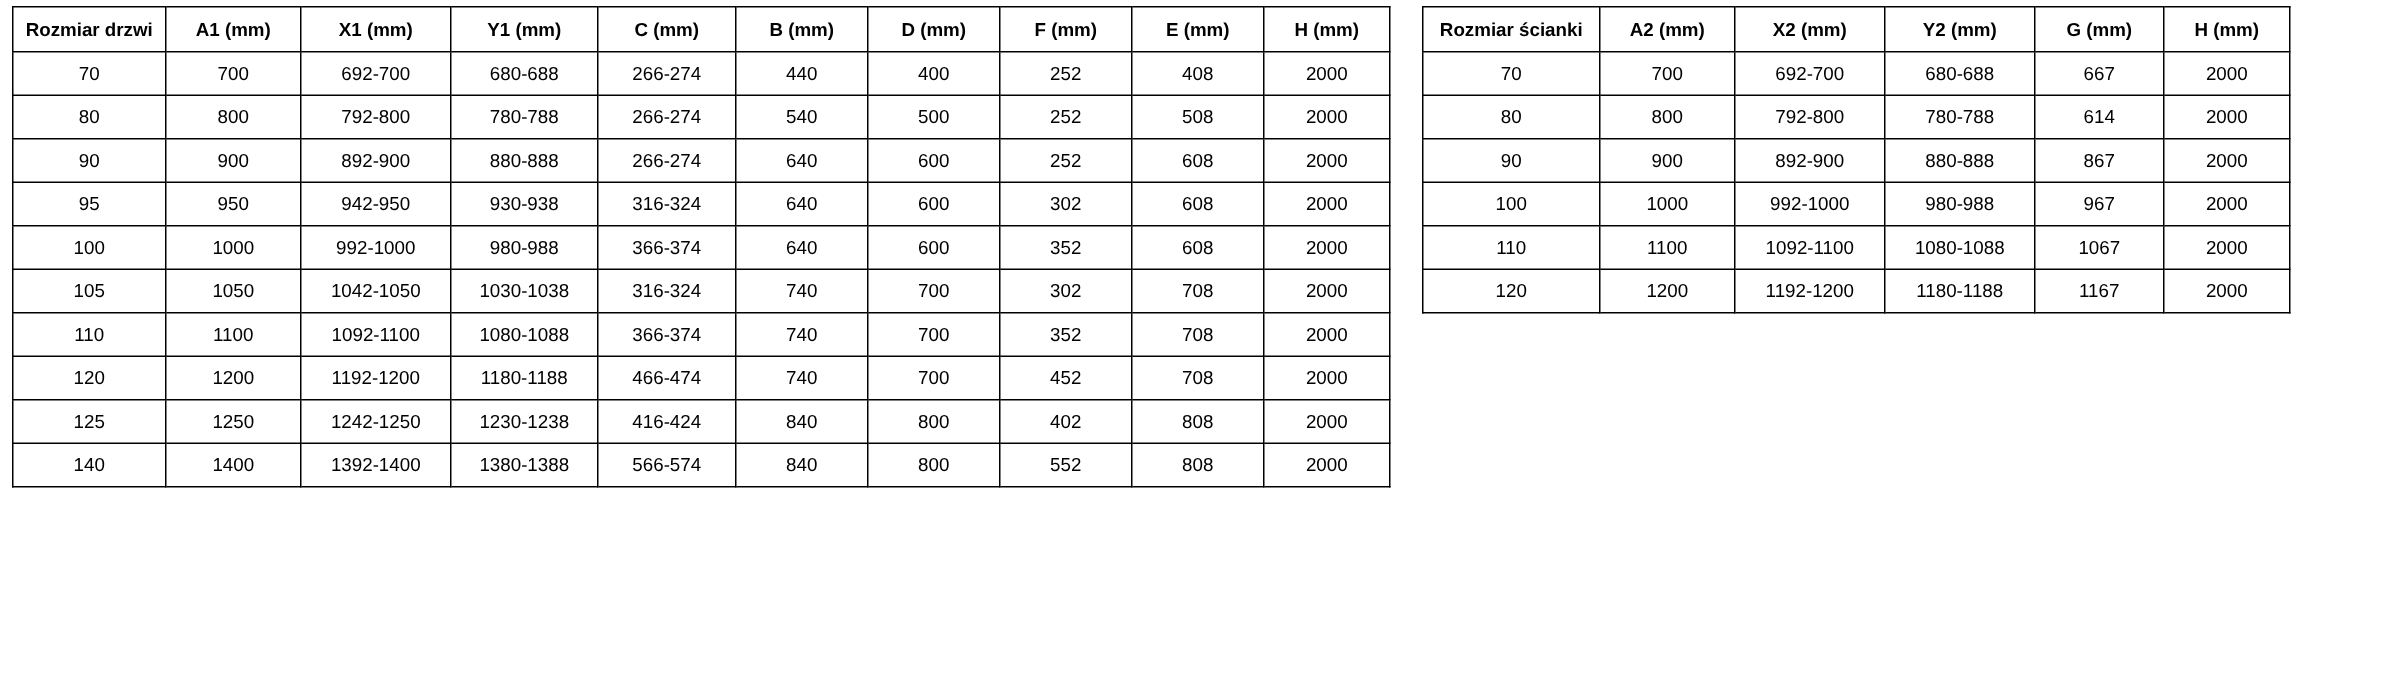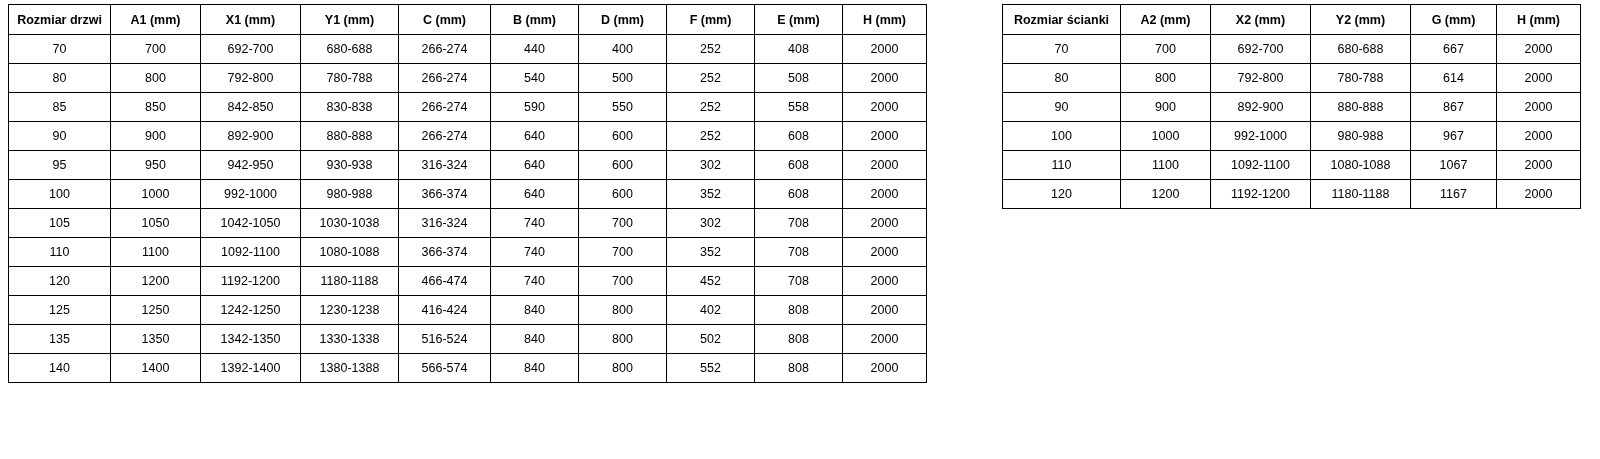--- a/index.html
+++ b/index.html
@@ -17,21 +17,21 @@
   .page {
     position: relative;
     width: 1600px;
     height: 361px;
   }
   .table-wrap {
     position: absolute;
     top: 4px;
   }
   #doors-wrap { left: 8px; }
-  #walls-wrap { left: 1002px; }
+  #walls-wrap { left: 948px; }
 
   table.spec {
     border-collapse: collapse;
     table-layout: fixed;
   }
   table.spec th,
   table.spec td {
     border: 1px solid #000000;
     text-align: center;
     vertical-align: middle;
@@ -120,32 +120,20 @@
             <td>792-800</td>
             <td>780-788</td>
             <td>266-274</td>
             <td>540</td>
             <td>500</td>
             <td>252</td>
             <td>508</td>
             <td>2000</td>
           </tr>
           <tr>
-            <td>85</td>
-            <td>850</td>
-            <td>842-850</td>
-            <td>830-838</td>
-            <td>266-274</td>
-            <td>590</td>
-            <td>550</td>
-            <td>252</td>
-            <td>558</td>
-            <td>2000</td>
-          </tr>
-          <tr>
             <td>90</td>
             <td>900</td>
             <td>892-900</td>
             <td>880-888</td>
             <td>266-274</td>
             <td>640</td>
             <td>600</td>
             <td>252</td>
             <td>608</td>
             <td>2000</td>
@@ -212,32 +200,20 @@
           </tr>
           <tr>
             <td>125</td>
             <td>1250</td>
             <td>1242-1250</td>
             <td>1230-1238</td>
             <td>416-424</td>
             <td>840</td>
             <td>800</td>
             <td>402</td>
-            <td>808</td>
-            <td>2000</td>
-          </tr>
-          <tr>
-            <td>135</td>
-            <td>1350</td>
-            <td>1342-1350</td>
-            <td>1330-1338</td>
-            <td>516-524</td>
-            <td>840</td>
-            <td>800</td>
-            <td>502</td>
             <td>808</td>
             <td>2000</td>
           </tr>
           <tr>
             <td>140</td>
             <td>1400</td>
             <td>1392-1400</td>
             <td>1380-1388</td>
             <td>566-574</td>
             <td>840</td>

